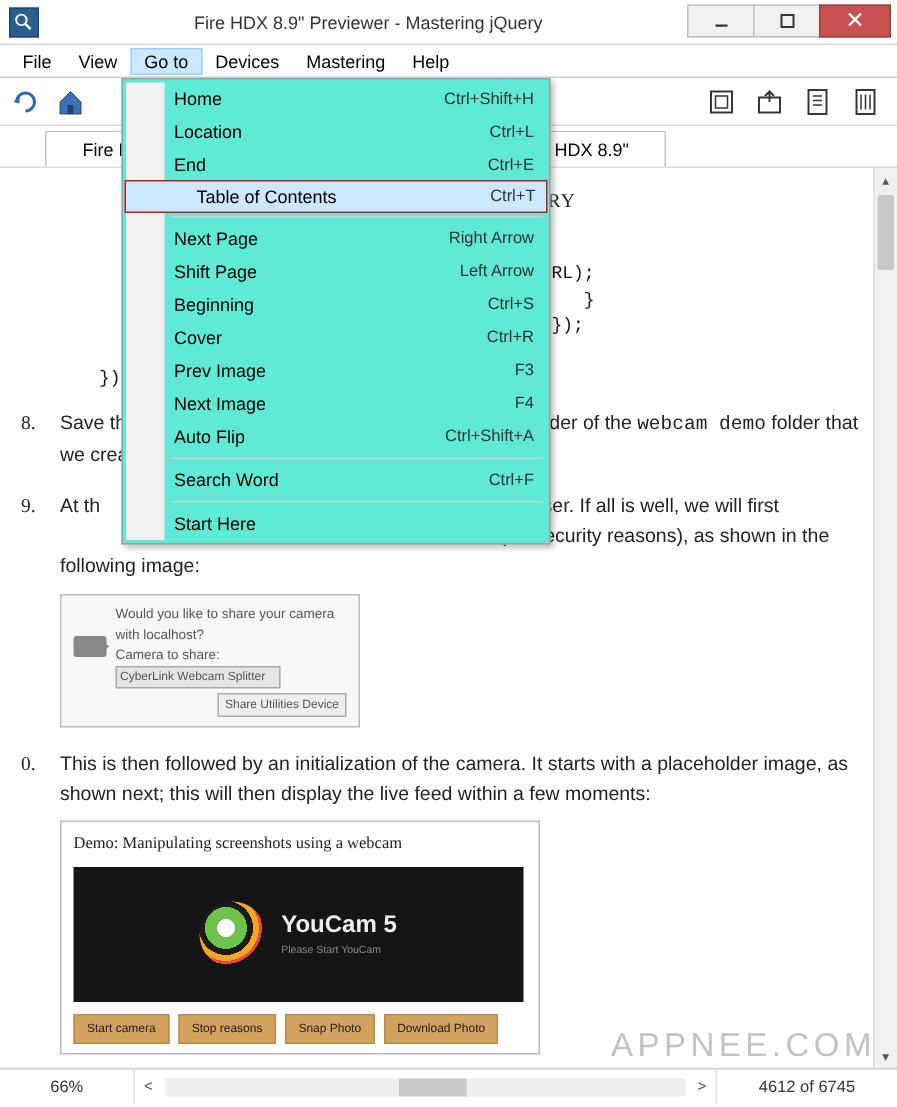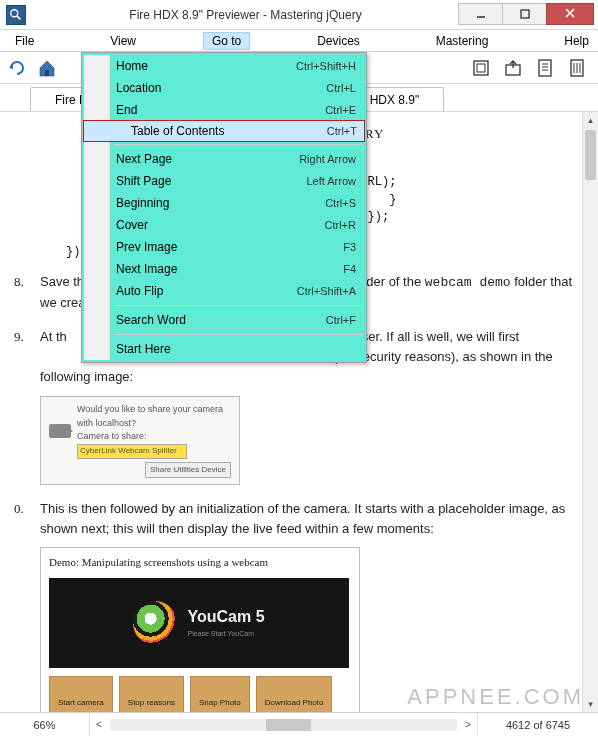--- a/index.html
+++ b/index.html
@@ -9,21 +9,21 @@
 .titlebar { height: 30px; background: #fff; border-bottom: 1px solid #d8d8d8; display: flex; align-items: center; position: relative; }
 .titlebar-icon { width: 20px; height: 20px; margin-left: 6px; margin-right: 6px; background: #2b5e8e; border: 1px solid #1a4a7a; position: relative; display:flex; align-items:center; justify-content:center;}
 .titlebar-icon svg { width:14px; height:14px; }
 .titlebar-title { flex:1; text-align:center; font-size:12px; color:#333; }
 .win-btn-group { display:flex; height:24px; margin-right:4px; }
 .win-btn { width:45px; height:22px; border:1px solid #c0c0c0; background:#f0f0f0; display:flex; align-items:center; justify-content:center; font-size:10px; margin-left:-1px; }
 .win-btn.min { border-top-left-radius:0; }
 .win-btn.close { background:#c75050; color:#fff; border-color:#a04040; width:48px; }
 
 
-.menubar { height:22px; border-bottom:1px solid #d0d0d0; display:flex; align-items:center; padding-left:6px; font-size:12px;justify-content:space-between; }
+.menubar { height:22px; border-bottom:1px solid #d0d0d0; display:flex; align-items:center; padding-left:6px; font-size:12px; }
 .menuitem { padding:2px 9px; cursor:default; }
 .menuitem.active { background:#cce8ff; border:1px solid #99d1ff; padding:1px 8px; }
 
 
 .toolbar { height:32px; border-bottom:1px solid #d9d9d9; display:flex; align-items:center; padding-left:4px; gap:4px; background:#fff; }
 .tool-btn { width:26px; height:24px; display:flex; align-items:center; justify-content:center; }
 .tool-btn svg { width:20px; height:20px; }
 .toolbar-gap { flex:1; }
 .toolbar-right { display:flex; gap:6px; padding-right:8px; }
 
@@ -42,21 +42,21 @@
 .content .imgbox { border:1px solid #bbb; background:#f7f7f6; margin:8px 0 14px 0; padding:6px 8px; width:200px; font-size:9px; color:#555; }
 .content .imgbox-row { display:flex; align-items:center; gap:6px; }
 .content .imgbox-btn { border:1px solid #aaa; background:#eee; padding:1px 4px; font-size:8px; margin-top:3px; float:right;}
 .content .imgbox2 { border:1px solid #bbb; background:#fff; width:320px; padding:6px 8px; margin-top:8px; }
 .content .imgbox2 .demohead { font-family:Georgia,serif; font-size:11px; margin-bottom:6px;}
 .content .youcam { background:#151515; width:300px; height:90px; display:flex; align-items:center; justify-content:center; gap:10px; margin-bottom:8px;}
 .content .yc-logo { width:44px; height:44px; border-radius:50%; background: radial-gradient(circle at 40% 40%, #fff 0 6px, #6cc24a 6px 14px, #1b1b1b 14px 18px, #f5a623 18px 22px, #e44 22px 24px, transparent 24px); position:relative;}
 .content .yc-text { color:#eee; font-family:Arial,sans-serif; font-size:16px; font-weight:bold;}
 .content .yc-text small { display:block; font-size:7px; font-weight:normal; color:#888;}
 .content .demo-btns { display:flex; gap:6px; }
-.content .demo-btn { background:#d4a25f; color:#222; font-size:8px; padding:20px 8px; border:1px solid #b8894a;}
+.content .demo-btn { background:#d4a25f; color:#222; font-size:8px; padding:3px 8px; border:1px solid #b8894a;}
 .vscroll { position:absolute; right:0; top:0; bottom:0; width:16px; background:#f0f0f0; border-left:1px solid #ddd;}
 .vscroll .arrow { height:16px; display:flex; align-items:center; justify-content:center; font-size:9px; color:#555;}
 .vscroll .track { position:absolute; top:16px; bottom:16px; left:0; right:0;}
 .vscroll .thumb { position:absolute; left:2px; right:2px; top:2px; height:50px; background:#c8c8c8; border-radius:2px;}
 
 
 .statusbar { height:24px; border-top:1px solid #d0d0d0; display:flex; align-items:center; font-size:11px; color:#333; }
 .statusbar .zoom { width:90px; text-align:center; border-right:1px solid #ddd; height:100%; display:flex; align-items:center; justify-content:center;}
 .statusbar .scrollh { flex:1; display:flex; align-items:center; position:relative; height:100%; border-right:1px solid #ddd;}
 .statusbar .scrollh .harrow { width:18px; text-align:center; font-size:10px; color:#555;}
@@ -69,21 +69,21 @@
 .dd-strip { position:absolute; left:2px; top:2px; bottom:2px; width:26px; background:#f0f0f0; border-right:1px solid #e0e0e0;}
 .dd-item { position:relative; height:22px; display:flex; align-items:center; padding-left:32px; padding-right:8px; }
 .dd-item .shortcut { margin-left:auto; color:#333; font-size:11px;}
 .dd-item.hl { background:#cce8ff; border:1px solid #b91c1c; height:22px; margin:-1px; padding-left:47px; padding-right:7px;text-align:center;}
 .dd-sep { height:1px; background:#d0d0d0; margin:3px 2px 3px 30px; }
 
 .watermark { position:absolute; right:14px; bottom:28px; font-family: Arial, sans-serif; font-size:22px; letter-spacing:3px; color:rgba(120,120,120,.45); font-weight:300; z-index:60; pointer-events:none; }
 
 .cam-icon { width:22px; height:14px; background:#888; position:relative; border-radius:2px;}
 .cam-icon::after { content:''; position:absolute; right:-7px; top:2px; border:5px solid transparent; border-left:7px solid #888;}
-.dropdown-field { border:1px solid #aaa; background:#fde047; font-size:8px; padding:0 2px; width:110px; display:inline-block;}
+.dropdown-field { border:1px solid #aaa; background:#e5e5e5; font-size:8px; padding:0 2px; width:110px; display:inline-block;}
 </style>
 </head>
 <body>
 
 <div class="titlebar">
   <div class="titlebar-icon">
     <svg viewBox="0 0 16 16">
         <circle cx="6" cy="6" r="4" fill="none" stroke="#fff" stroke-width="1.5"></circle>
         <line x1="9" y1="9" x2="13" y2="13" stroke="#fff" stroke-width="1.8"></line>
       </svg>

